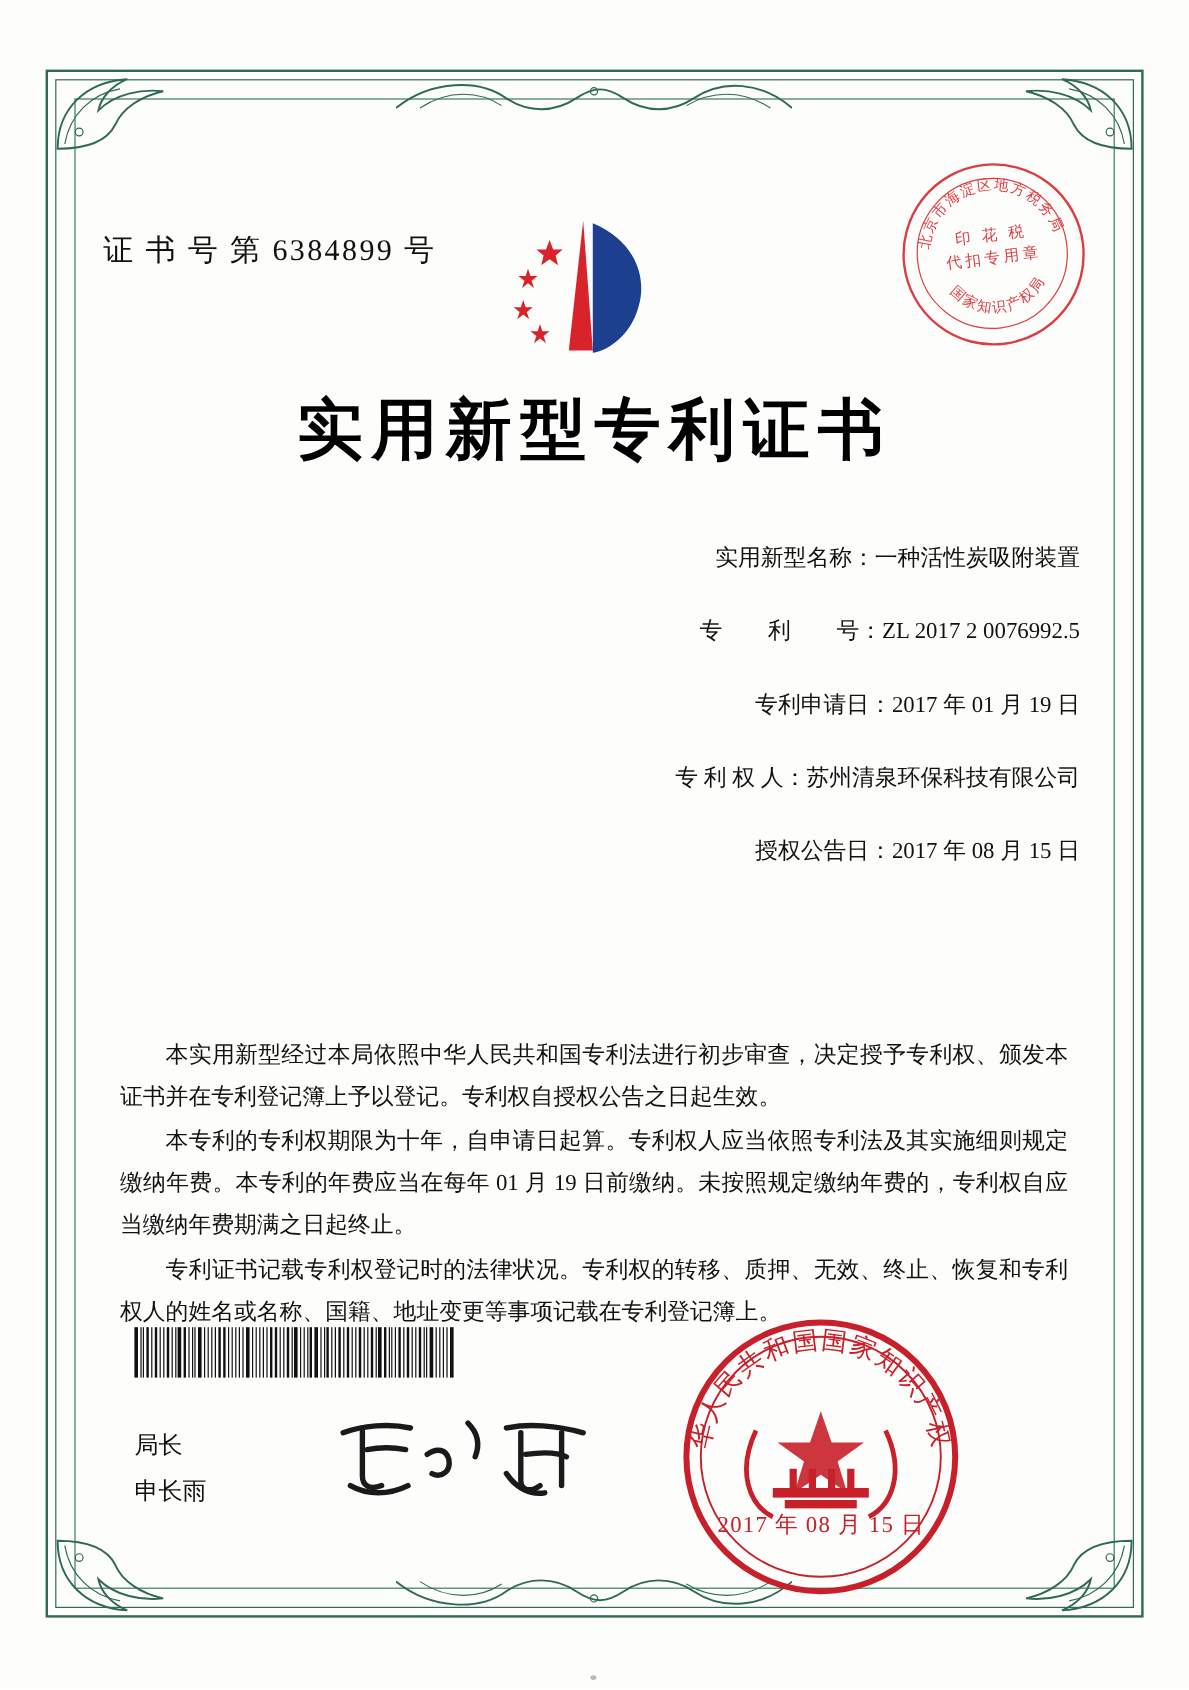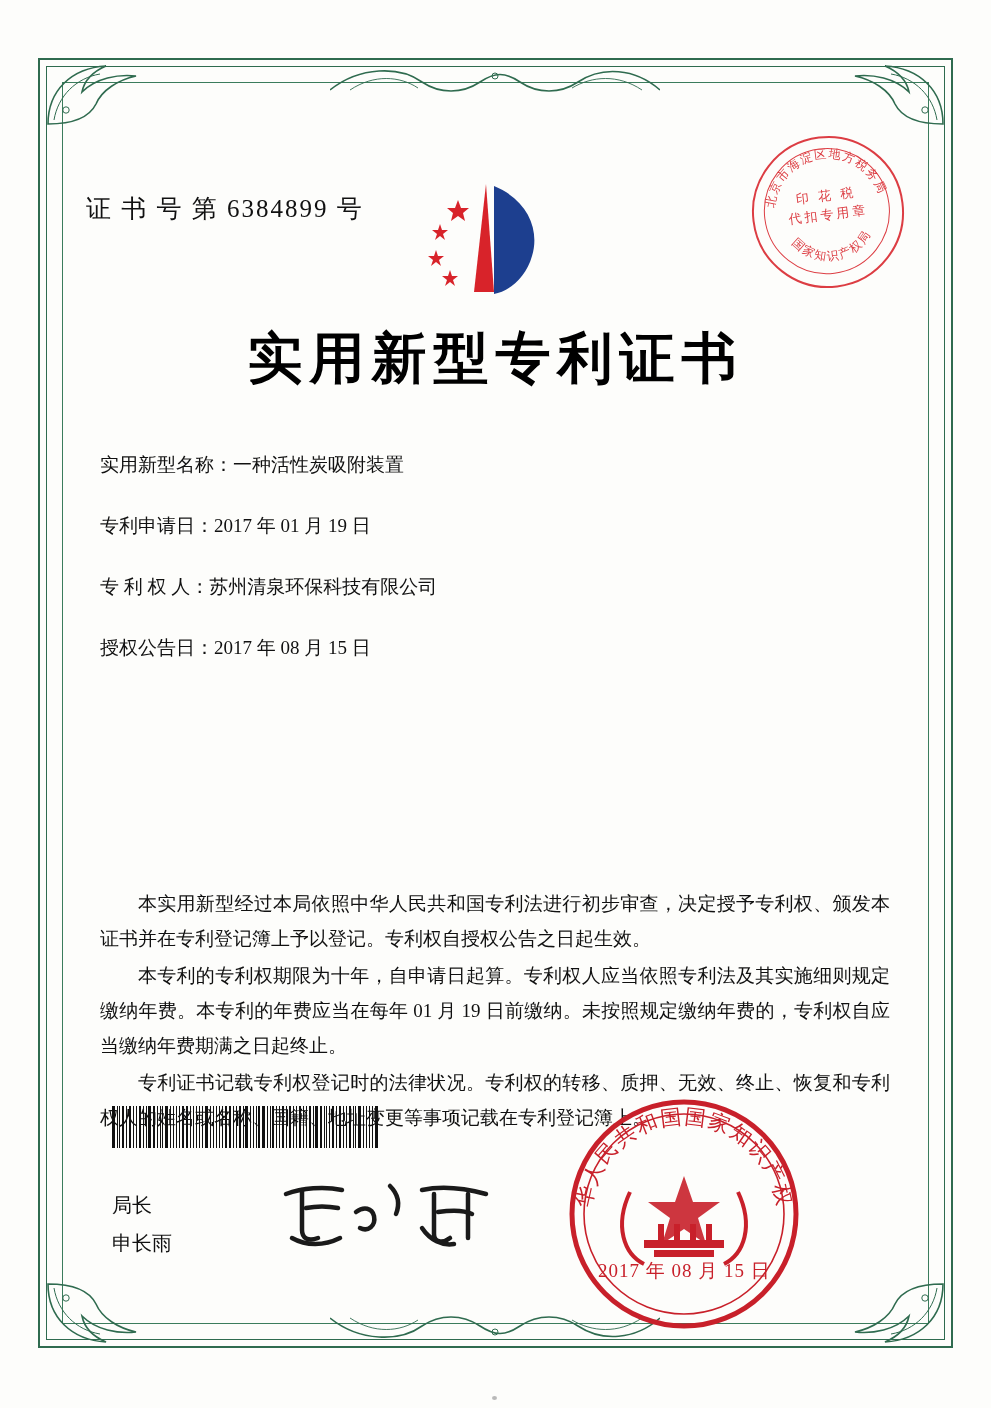--- a/index.html
+++ b/index.html
@@ -147,20 +147,21 @@
     color: #000;
     font-family: "DejaVu Serif", "Liberation Serif", serif;
   }
 
   
   .fields {
     position: absolute;
     left: 100px;
     top: 452px;
     width: 800px;
+    text-align: right;
   }
   .field-row {
     font-size: 19px;
     color: #111;
     margin-bottom: 35px;
     white-space: nowrap;
   }
   .field-label {
     display: inline-block;
     color: #111;
@@ -173,21 +174,20 @@
   
   .body-text {
     position: absolute;
     left: 100px;
     top: 862px;
     width: 790px;
     font-size: 19px;
     line-height: 35px;
     color: #111;
     text-align: justify;
-    margin-top: 24px;
   }
   .body-text p {
     margin: 0 0 2px 0;
     text-indent: 2em;
   }
 
   
   .barcode {
     position: absolute;
     left: 112px;
@@ -344,20 +344,23 @@
       <div>印 花 税</div>
       <div>代扣专用章</div>
     </div>
   </div>
 
   <div class="title">实用新型专利证书</div>
 
   <div class="fields">
     <div class="field-row">
       <span class="field-label">实用新型名称：</span><span class="field-value">一种活性炭吸附装置</span>
+    </div>
+    <div class="field-row">
+      <span class="field-label">专　　利　　号：</span><span class="field-value">ZL 2017 2 0076992.5</span>
     </div>
     <div class="field-row">
       <span class="field-label">专利申请日：</span><span class="field-value">2017 年 01 月 19 日</span>
     </div>
     <div class="field-row">
       <span class="field-label">专 利 权 人：</span><span class="field-value">苏州清泉环保科技有限公司</span>
     </div>
     <div class="field-row">
       <span class="field-label">授权公告日：</span><span class="field-value">2017 年 08 月 15 日</span>
     </div>

